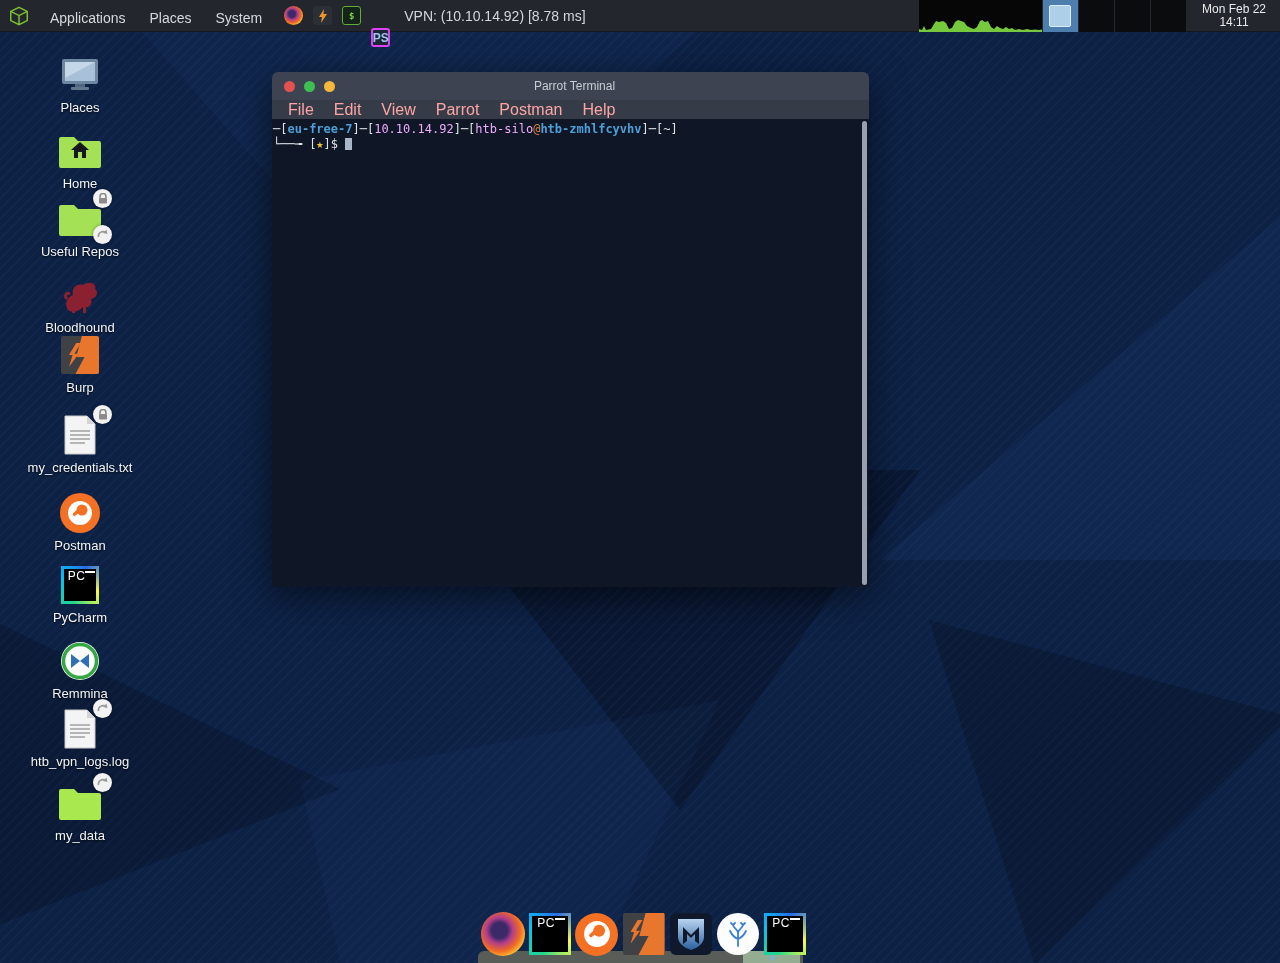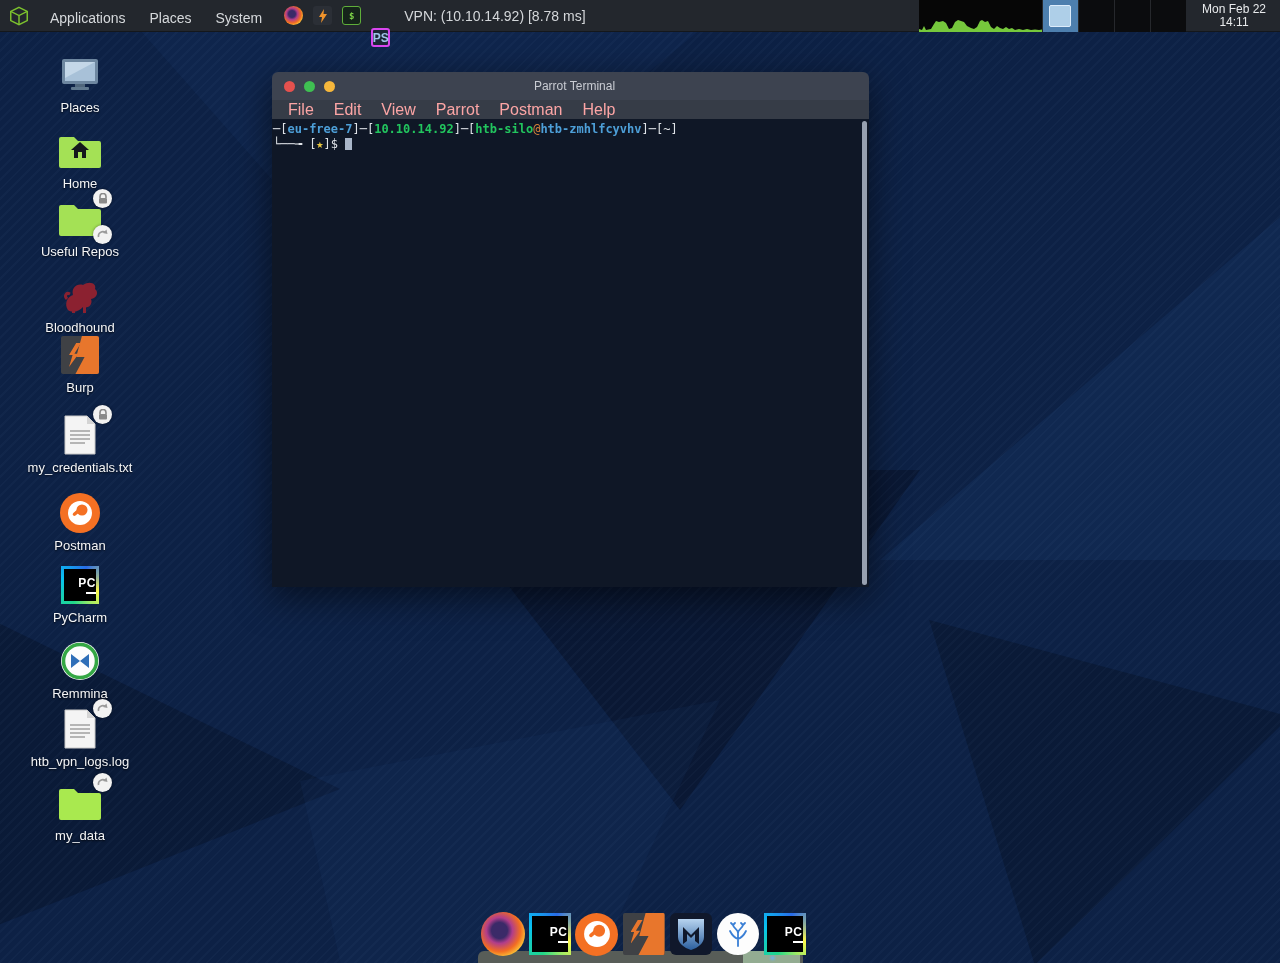--- a/index.html
+++ b/index.html
@@ -38,41 +38,41 @@
   .clock { margin-left:8px; margin-right:6px; width:80px; text-align:center; color:#e8eaec; font-size:12px; line-height:13px; }
 
   
   .dicon { position:absolute; width:130px; left:15px; text-align:center; z-index:5; }
   .dicon .art { position:relative; width:56px; height:46px; margin:0 auto; display:flex; align-items:center; justify-content:center; }
   .dicon .lbl { margin-top:2px; color:#f4f5f7; font-size:13px; text-shadow:0 1px 2px rgba(0,0,0,.8); white-space:nowrap; }
   .emblem { position:absolute; width:19px; height:19px; border-radius:50%; background:#f2f2f2; box-shadow:0 0 3px rgba(0,0,0,.45); display:flex; align-items:center; justify-content:center; }
   .em-tr { right:-4px; top:-7px; }
   .em-br { right:-4px; bottom:-2px; }
   .pycharm-badge { width:38px; height:38px; padding:3px; background:conic-gradient(from 200deg, #21d789, #07c3f2, #286be8, #fcf84a, #21d789); display:flex; align-items:center; justify-content:center; }
-  .pycharm-inner { width:100%; height:100%; background:#000; color:#fff; font-weight:bold; font-size:12px; display:flex; flex-direction:column; align-items:flex-end; justify-content:center; padding-left:3px; letter-spacing:.5px; }
+  .pycharm-inner { width:100%; height:100%; background:#000; color:#fff; font-weight:normal; font-size:12px; display:flex; flex-direction:row; align-items:flex-start; justify-content:center; padding-left:3px; letter-spacing:.5px; }
   .pycharm-inner .bar { width:10px; height:2px; background:#fff; margin-top:2px; }
   .postman-circ { width:40px; height:40px; border-radius:50%; background:#f47023; display:flex; align-items:center; justify-content:center; }
   .burp-sq { width:38px; height:38px; position:relative; overflow:hidden; border-radius:2px; background:#3f4145; }
   .burp-sq .orange { position:absolute; inset:0; background:#e8762c; clip-path:polygon(55% 0,100% 0,100% 100%,38% 100%,62% 55%,40% 55%); }
   .burp-sq .boltL { position:absolute; left:8px; top:7px; width:12px; height:24px; background:#e8762c; clip-path:polygon(60% 0,100% 0,45% 45%,80% 45%,0 100%,30% 50%,0 50%); }
 
   
   .term { position:absolute; left:272px; top:72px; width:597px; height:515px; z-index:20; border-radius:6px 6px 0 0; box-shadow:0 10px 36px rgba(0,0,0,.55); }
   .term-title { height:28px; background:#3d4350; border-radius:6px 6px 0 0; display:flex; align-items:center; position:relative; }
   .tl { width:11px; height:11px; border-radius:50%; margin-left:9px; }
   .tl.r { background:#e5514e; margin-left:12px; }
   .tl.g { background:#3fbf52; }
   .tl.y { background:#f6b73c; }
   .term-title .t { position:absolute; left:8px; right:0; text-align:center; color:#c9ccd3; font-size:12px; }
   .term-menu { height:19px; background:#363c47; display:flex; align-items:center; padding-left:6px; }
   .term-menu span { color:#fca5a5; font-size:16px; padding:0 10px; }
   .term-body { height:468px; background:#0f1726; position:relative; overflow:hidden; font-family:"DejaVu Sans Mono", monospace; font-size:12px; line-height:15px; padding:3px 0 0 1px; }
   .term-scroll { position:absolute; right:2px; top:2px; bottom:2px; width:5px; background:#97a0af; border-radius:3px; }
   .seg-w { color:#dfe3e8; }
-  .seg-wb { color:#22c55e; font-weight:bold; }
+  .seg-wb { color:#f0abfc; font-weight:normal; }
   .seg-b { color:#4d9fd8; font-weight:bold; }
   .seg-o { color:#d7823a; }
   .seg-y { color:#e8c63f; }
   .cursor { display:inline-block; width:7px; height:12px; background:#a9b6c9; vertical-align:-2px; margin-left:7px; }
 
   
   .dock-strip { position:absolute; left:478px; top:951px; width:325px; height:12px; background:#585d58; border-radius:6px 6px 0 0; z-index:8; overflow:hidden; }
   .dock-strip .green { position:absolute; right:3px; top:0; width:57px; height:12px; background:#93ac92; border-radius:4px 4px 0 0; }
   .dock-strip .dot { position:absolute; right:28px; top:5px; width:5px; height:4px; background:#6fb3e8; border-radius:50%; filter:blur(1px); }
   .dock { position:absolute; left:480px; top:911px; display:flex; align-items:center; gap:2px; z-index:10; }

